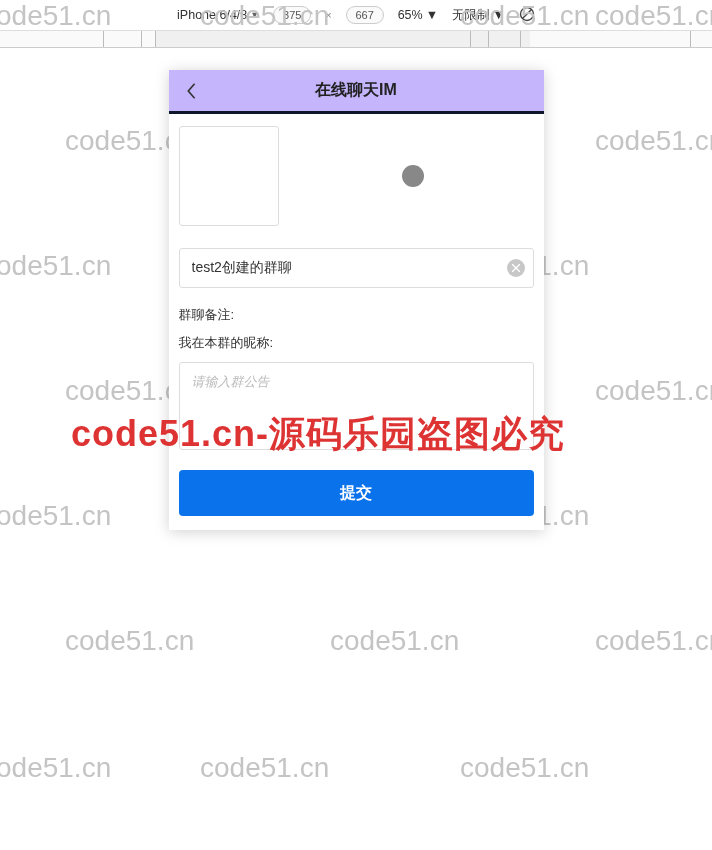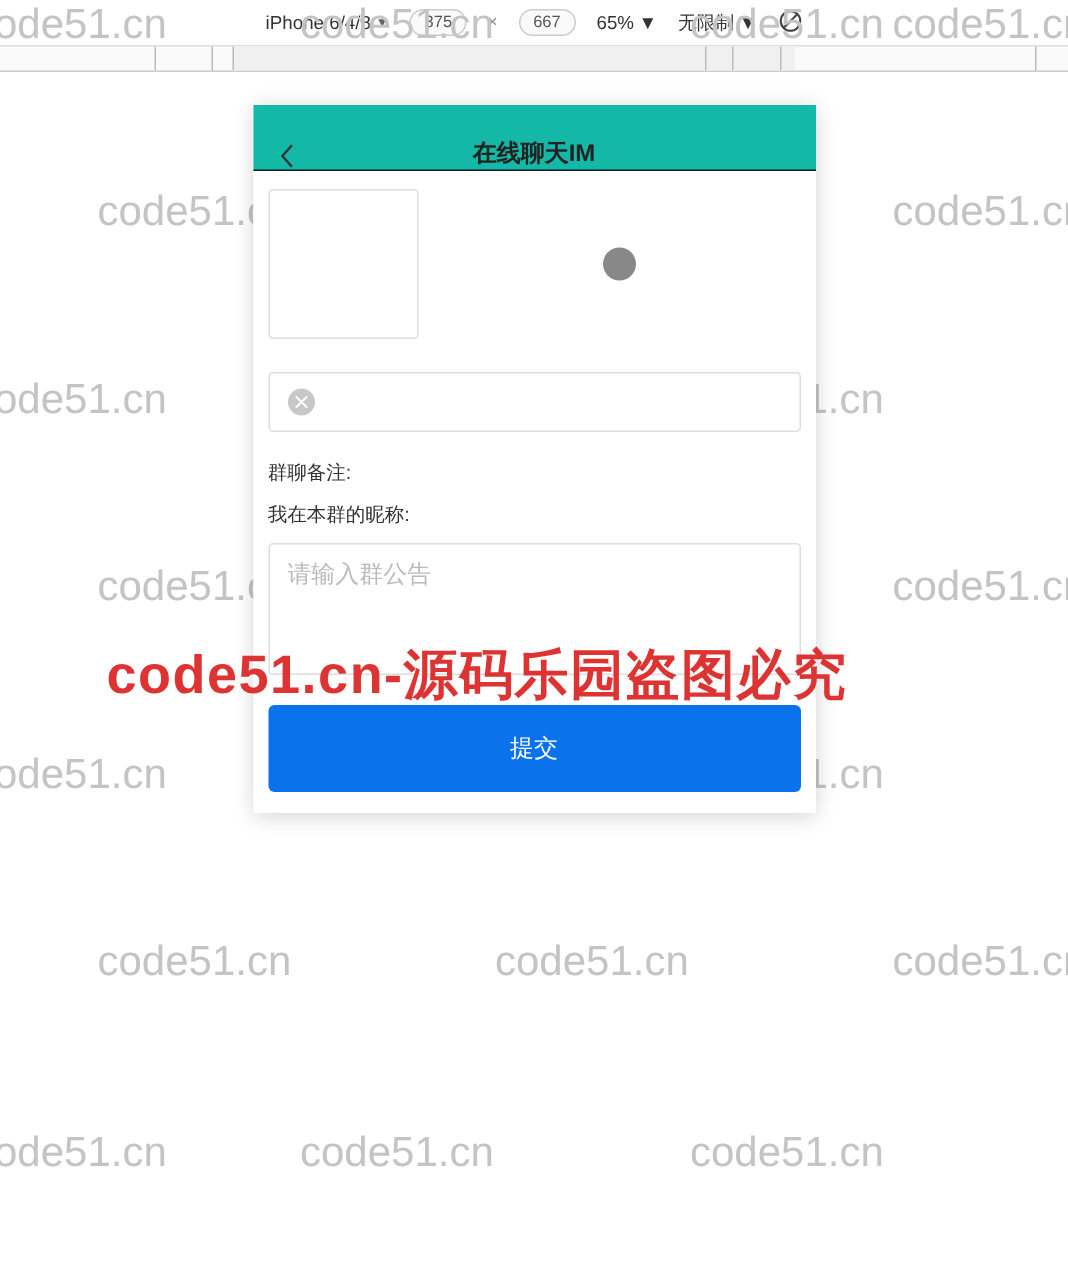--- a/index.html
+++ b/index.html
@@ -77,24 +77,24 @@
     .device-frame {
       width: 375px;
       margin: 22px auto 0;
       background: #fff;
       box-shadow: 0 2px 14px rgba(0,0,0,0.18);
       position: relative;
       z-index: 5;
     }
     .app-header {
       height: 44px;
-      background: #14b8a6;
-      border-bottom: 1px solid #0f172a;
-      display: flex;
-      align-items: flex-end;
+      background: #c4b5fd;
+      border-bottom: 3px solid #0f172a;
+      display: flex;
+      align-items: center;
       position: relative;
     }
     .back-chevron {
       width: 44px;
       display: flex;
       align-items: center;
       justify-content: center;
       cursor: pointer;
     }
     .back-chevron svg {
@@ -185,55 +185,57 @@
       margin-bottom: 20px;
       background: #fff;
       height: 88px;
     }
     .textarea-wrap textarea {
       width: 100%;
       height: 100%;
       border: none;
       outline: none;
       resize: none;
-      font-size: 16px;
+      font-size: 13px;
       font-family: inherit;
       color: #0c4a6e;
+      font-style: italic;
     }
     .textarea-wrap textarea::placeholder {
       color: #bbb;
     }
     .submit-btn {
       width: 100%;
-      height: 58px;
+      height: 46px;
       background: #0a72ea;
       color: #fff;
       border: none;
       border-radius: 4px;
       font-size: 16px;
       cursor: pointer;
+      font-weight: bold;
     }
     .watermark-layer {
       position: absolute;
       top: 0;
       left: 0;
       right: 0;
       bottom: 0;
       pointer-events: none;
       z-index: 1;
     }
     .wm {
       position: absolute;
       color: #c4c4c4;
       font-size: 28px;
       white-space: nowrap;
     }
     .big-red {
       position: absolute;
-      top: 426px;
+      top: 410px;
       left: 71px;
       font-size: 36px;
       font-weight: bold;
       color: #d33;
       z-index: 20;
       pointer-events: none;
       white-space: nowrap;
       letter-spacing: 1px;
     }
   </style>
@@ -310,20 +312,21 @@
     <div class="app-title">在线聊天IM</div>
   </div>
 
   <div class="form-area">
     <div class="avatar-row">
       <div class="avatar-box"></div>
       <div class="loading-dot"></div>
     </div>
 
     <div class="input-wrap">
+      <input type="text" value="test2创建的群聊" style="">
       <div class="clear-btn">
         <svg viewBox="0 0 8 8">
             <line x1="0" y1="0" x2="8" y2="8" stroke="#fff" stroke-width="1.3"></line>
             <line x1="8" y1="0" x2="0" y2="8" stroke="#fff" stroke-width="1.3"></line>
           </svg>
       </div>
     </div>
 
     <div class="field-label">群聊备注:</div>
 

